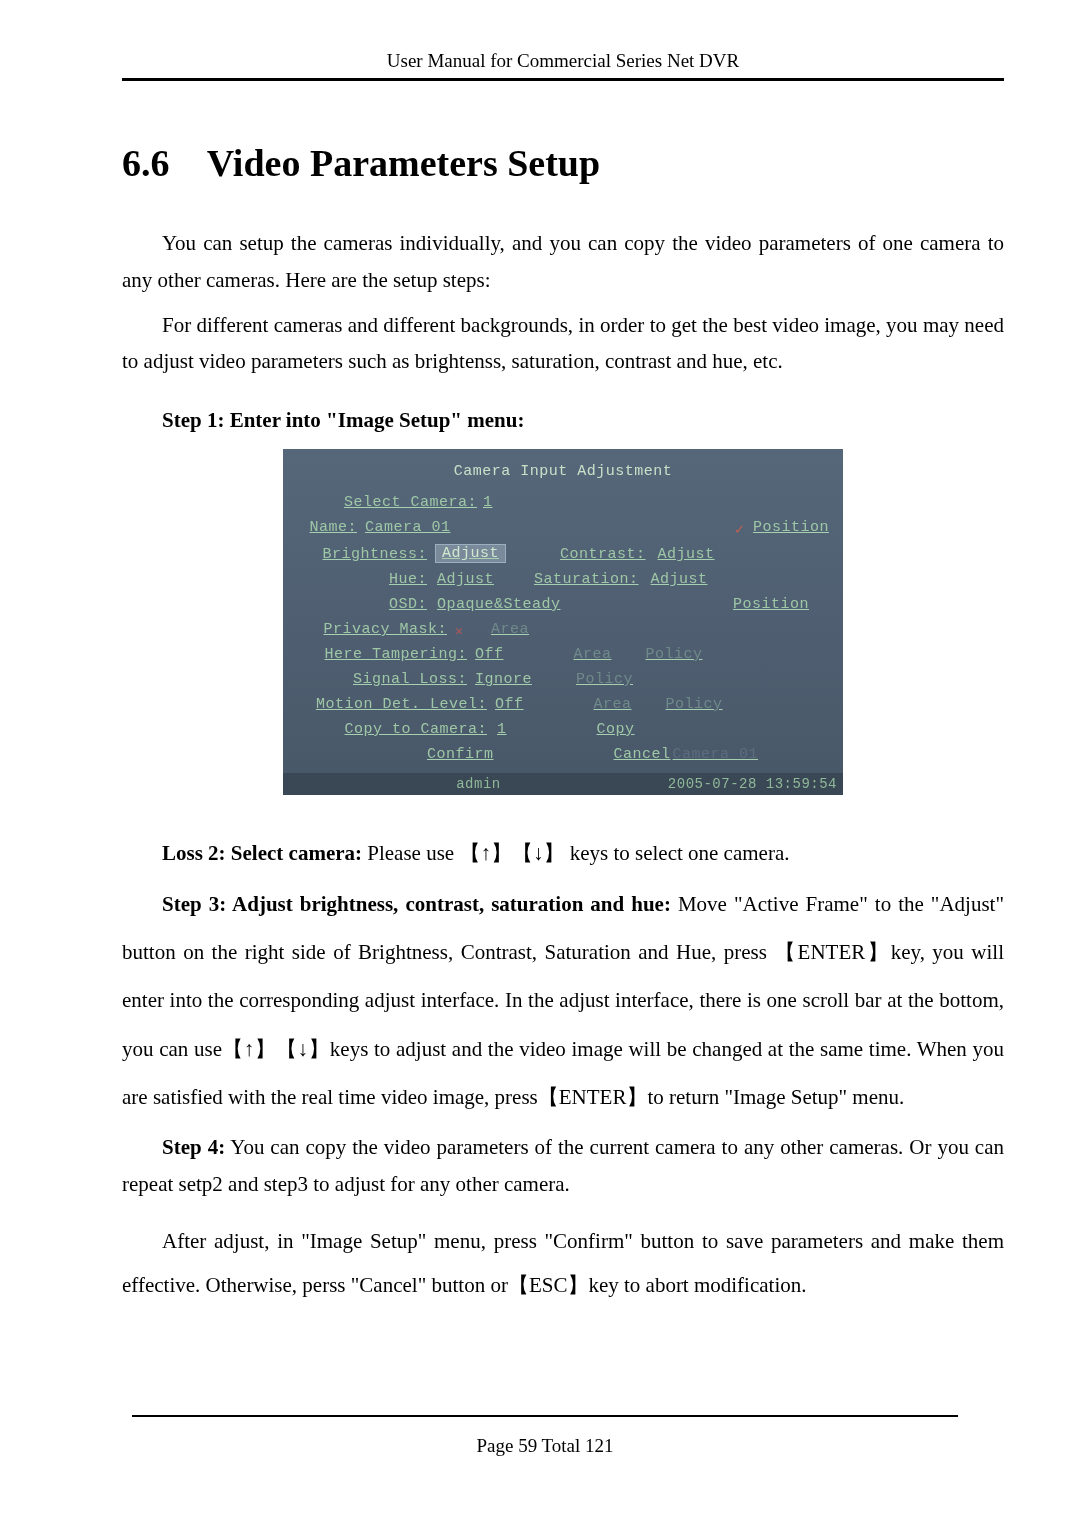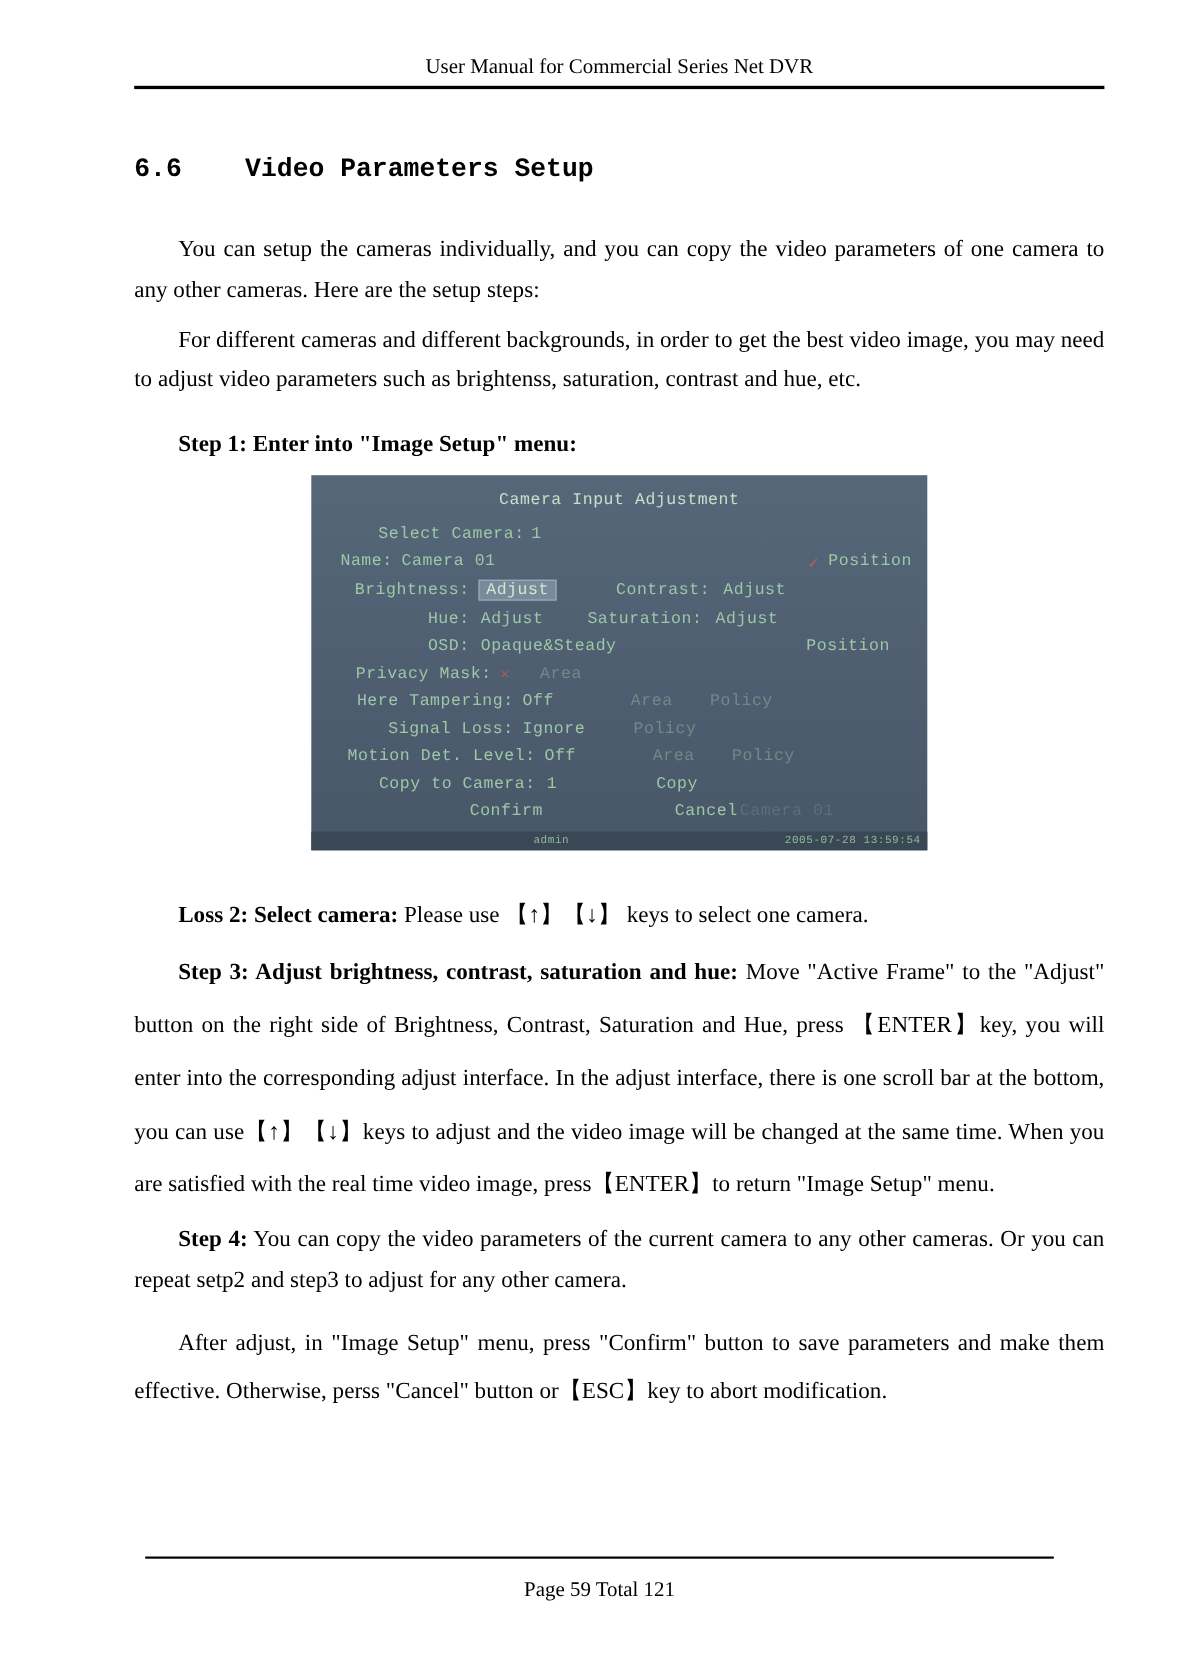--- a/index.html
+++ b/index.html
@@ -18,24 +18,23 @@
     position: relative;
   }
   .header-line {
     font-size: 19px;
     text-align: center;
     border-bottom: 3px solid #000;
     padding-bottom: 6px;
     margin-bottom: 60px;
   }
   .section-heading {
-    font-size: 24px;
+    font-size: 38px;
     font-weight: bold;
     margin: 30px 0 40px 0;
-    font-family: Liberation Mono, monospace;
   }
   .body-para {
     font-size: 21px;
     line-height: 1.75;
     text-align: justify;
     margin: 8px 0;
   }
   .body-para .indent { display:inline-block; width:40px; }
   .step-label { font-weight: bold; }
   .step1-line {
@@ -51,39 +50,39 @@
     background: #4a5a6a;
     background: linear-gradient(180deg,#56677a 0%, #485768 100%);
     width: 560px;
     font-family: "Courier New", monospace;
     font-size: 15px;
     color: #a7d0b0;
     padding: 10px 14px 0 14px;
     letter-spacing: 0.5px;
   }
   .dvr-title { text-align:center; color:#c7e0c8; padding:4px 0 10px 0; }
-  .dvr-row { display:flex; align-items:center; padding:4px 0; min-height:24px; }
+  .dvr-row { display:flex; align-items:flex-end; padding:4px 0; min-height:24px;text-decoration:underline; }
   .dvr-label { color:#9ec7a6; }
   .dvr-lab-right { text-align:right; display:inline-block; }
   .dvr-val { color:#9ec7a6; }
   .dvr-highlight {
     background:#7a8a9a;
     color:#d0e8d0;
     padding:0 6px;
     border:1px solid #9ab0c0;
   }
   .dvr-dim { color:#6f8a8a; }
   .dvr-status {
     background:#3a4856;
     display:flex;
     justify-content:space-between;
     padding:3px 6px;
     margin: 6px -14px 0 -14px;
     color:#8fb898;
-    font-size:10px;
+    font-size:14px;
   }
   .check-mark {
     display:inline-block;
     width:14px; height:14px;
     position:relative;
     margin-right:4px;
     vertical-align:middle;
   }
   .check-mark::after{
     content:"✓";

